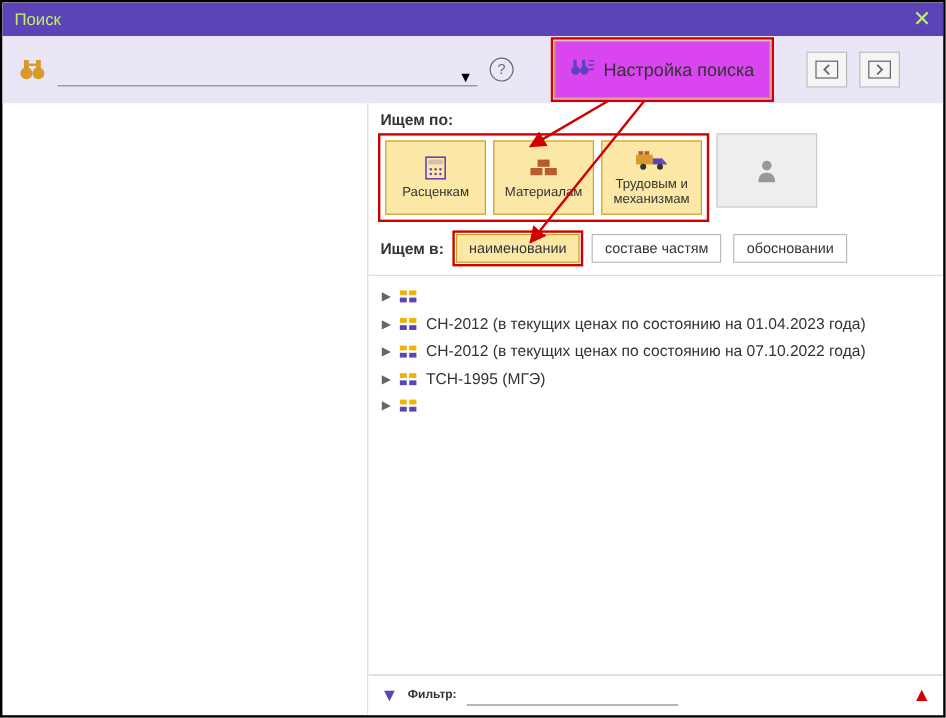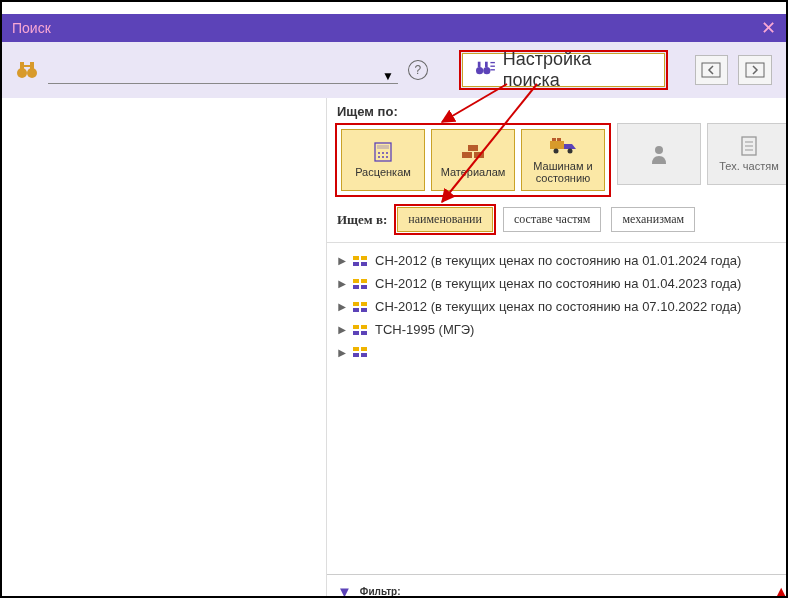--- a/index.html
+++ b/index.html
@@ -10,28 +10,27 @@
     color: #333;
     width: 788px;
     height: 598px;
     border: 2px solid #000;
     overflow: hidden;
     position: relative;
   }
   
   .titlebar {
     background: #5c43b8;
-    color: #f9a8d4;
+    color: #bef264;
     height: 28px;
     display: flex;
     align-items: center;
     padding: 0 10px;
     font-size: 14px;
     justify-content: space-between;
-    margin-top: 12px;
   }
   .titlebar .close-x {
     font-size: 18px;
     cursor: pointer;
     line-height: 1;
   }
   
   .searchrow {
     background: #eae6f6;
     height: 56px;
@@ -60,41 +59,40 @@
     color:#000;
     padding: 0 4px;
     cursor:pointer;
   }
   .help-circle {
     width:20px;height:20px;border:1.5px solid #666;border-radius:50%;
     display:flex;align-items:center;justify-content:center;
     font-size:12px;color:#666;cursor:pointer;
   }
   .settings-btn {
-    background:#ffffff;
+    background:#d946ef;
     border:1px solid #c9a227;
-    height:34px;
+    height:48px;
     display:flex;align-items:center;
     padding:0 12px;gap:8px;
     cursor:pointer;
-    font-size:18px;
+    font-size:15px;
   }
   .settings-btn.highlight {
     outline: 2px solid #d10000;
     outline-offset: 1px;
   }
   .toolbar-icon-btn {
     width:34px;height:30px;border:1px solid #bbb;background:#f5f5f5;
     display:flex;align-items:center;justify-content:center;cursor:pointer;
   }
   
   .main {
     display:flex;
     height: calc(100% - 28px - 56px);
-    padding-left: 20px;
   }
   .leftpane {
     flex: 0 0 305px;
     border-right:1px solid #ddd;
   }
   .rightpane {
     flex:1;
     display:flex;
     flex-direction:column;
     position:relative;
@@ -118,21 +116,21 @@
     gap:4px;
     font-size:11px;text-align:center;line-height:1.1;
     cursor:pointer;
     border:1px solid;
   }
   .card.yellow { background:#fbe8a6;border-color:#c9a227;color:#333; }
   .card.gray { background:#eee;border-color:#ccc;color:#666; }
   .card .cicon { width:28px;height:20px;display:flex;align-items:center;justify-content:center; }
   
   .searchin-row {
-    display:flex;align-items:center;gap:10px;padding:10px 10px;font-family:Liberation Serif, serif;
+    display:flex;align-items:center;gap:10px;padding:10px 10px;
   }
   .pill {
     border:1px solid #bbb;padding:4px 10px;font-size:12px;cursor:pointer;background:#fff;text-align:right;
   }
   .pill.active { background:#fbe8a6;border-color:#c9a227;outline:2px solid #d10000;outline-offset:1px; }
   hr.sep { border:none;border-top:1px solid #ddd;margin:0; }
   
   .tree { padding:6px 10px;flex:1;overflow:auto; }
   .tree-row { display:flex;align-items:center;gap:6px;padding:4px 0;font-size:13px;cursor:pointer; }
   .tree-caret { font-size:10px;color:#666;width:10px;text-align:center; }
@@ -242,65 +240,53 @@
             <svg width="28" height="18" viewBox="0 0 28 18">
                 <rect x="1" y="4" width="14" height="8" fill="#d89a2b"></rect>
                 <rect x="15" y="7" width="8" height="5" fill="#5c43b8"></rect>
                 <path d="M23 7 L27 12 L23 12 Z" fill="#5c43b8"></path>
                 <circle cx="7" cy="14" r="2.5" fill="#333"></circle>
                 <circle cx="21" cy="14" r="2.5" fill="#333"></circle>
                 <rect x="3" y="1" width="4" height="3" fill="#b85c2b"></rect>
                 <rect x="8" y="1" width="4" height="3" fill="#b85c2b"></rect>
               </svg>
           </span>
-          <span>Машинам и состоянию</span>
+          <span>Трудовым и механизмам</span>
         </div>
       </div>
       <div class="card gray">
         <span class="cicon">
           <svg width="18" height="20" viewBox="0 0 18 20">
               <circle cx="9" cy="6" r="4" fill="#999"></circle>
               <path d="M2 20 Q2 12 9 12 Q16 12 16 20 Z" fill="#999"></path>
             </svg>
         </span>
       </div>
-      <div class="card gray">
-        <span class="cicon">
-          <svg width="16" height="20" viewBox="0 0 16 20">
-              <rect x="1" y="1" width="14" height="18" fill="none" stroke="#999" stroke-width="1.3"></rect>
-              <line x1="4" y1="6" x2="12" y2="6" stroke="#999"></line>
-              <line x1="4" y1="10" x2="12" y2="10" stroke="#999"></line>
-              <line x1="4" y1="14" x2="12" y2="14" stroke="#999"></line>
-            </svg>
-        </span>
-        <span>Тех. частям</span>
-      </div>
     </div>
 
     <div class="searchin-row">
       <span class="section-label" style="padding:0">Ищем в:</span>
       <span class="pill active">наименовании</span>
       <span class="pill">составе частям</span>
-      <span class="pill">механизмам</span>
+      <span class="pill">обосновании</span>
     </div>
 
     <hr class="sep">
 
     <div class="tree">
       <div class="tree-row">
         <span class="tree-caret">▶</span>
         <span class="tree-icon">
             <svg width="16" height="14">
               <rect x="0" y="2" width="6" height="4" fill="#f0b400"></rect>
               <rect x="8" y="2" width="6" height="4" fill="#f0b400"></rect>
               <rect x="0" y="8" width="6" height="4" fill="#5c43b8"></rect>
               <rect x="8" y="8" width="6" height="4" fill="#5c43b8"></rect>
             </svg>
           </span>
-        <span>СН-2012 (в текущих ценах по состоянию на 01.01.2024 года)</span>
       </div>
       <div class="tree-row">
         <span class="tree-caret">▶</span>
         <span class="tree-icon">
             <svg width="16" height="14">
               <rect x="0" y="2" width="6" height="4" fill="#f0b400"></rect>
               <rect x="8" y="2" width="6" height="4" fill="#f0b400"></rect>
               <rect x="0" y="8" width="6" height="4" fill="#5c43b8"></rect>
               <rect x="8" y="8" width="6" height="4" fill="#5c43b8"></rect>
             </svg>

